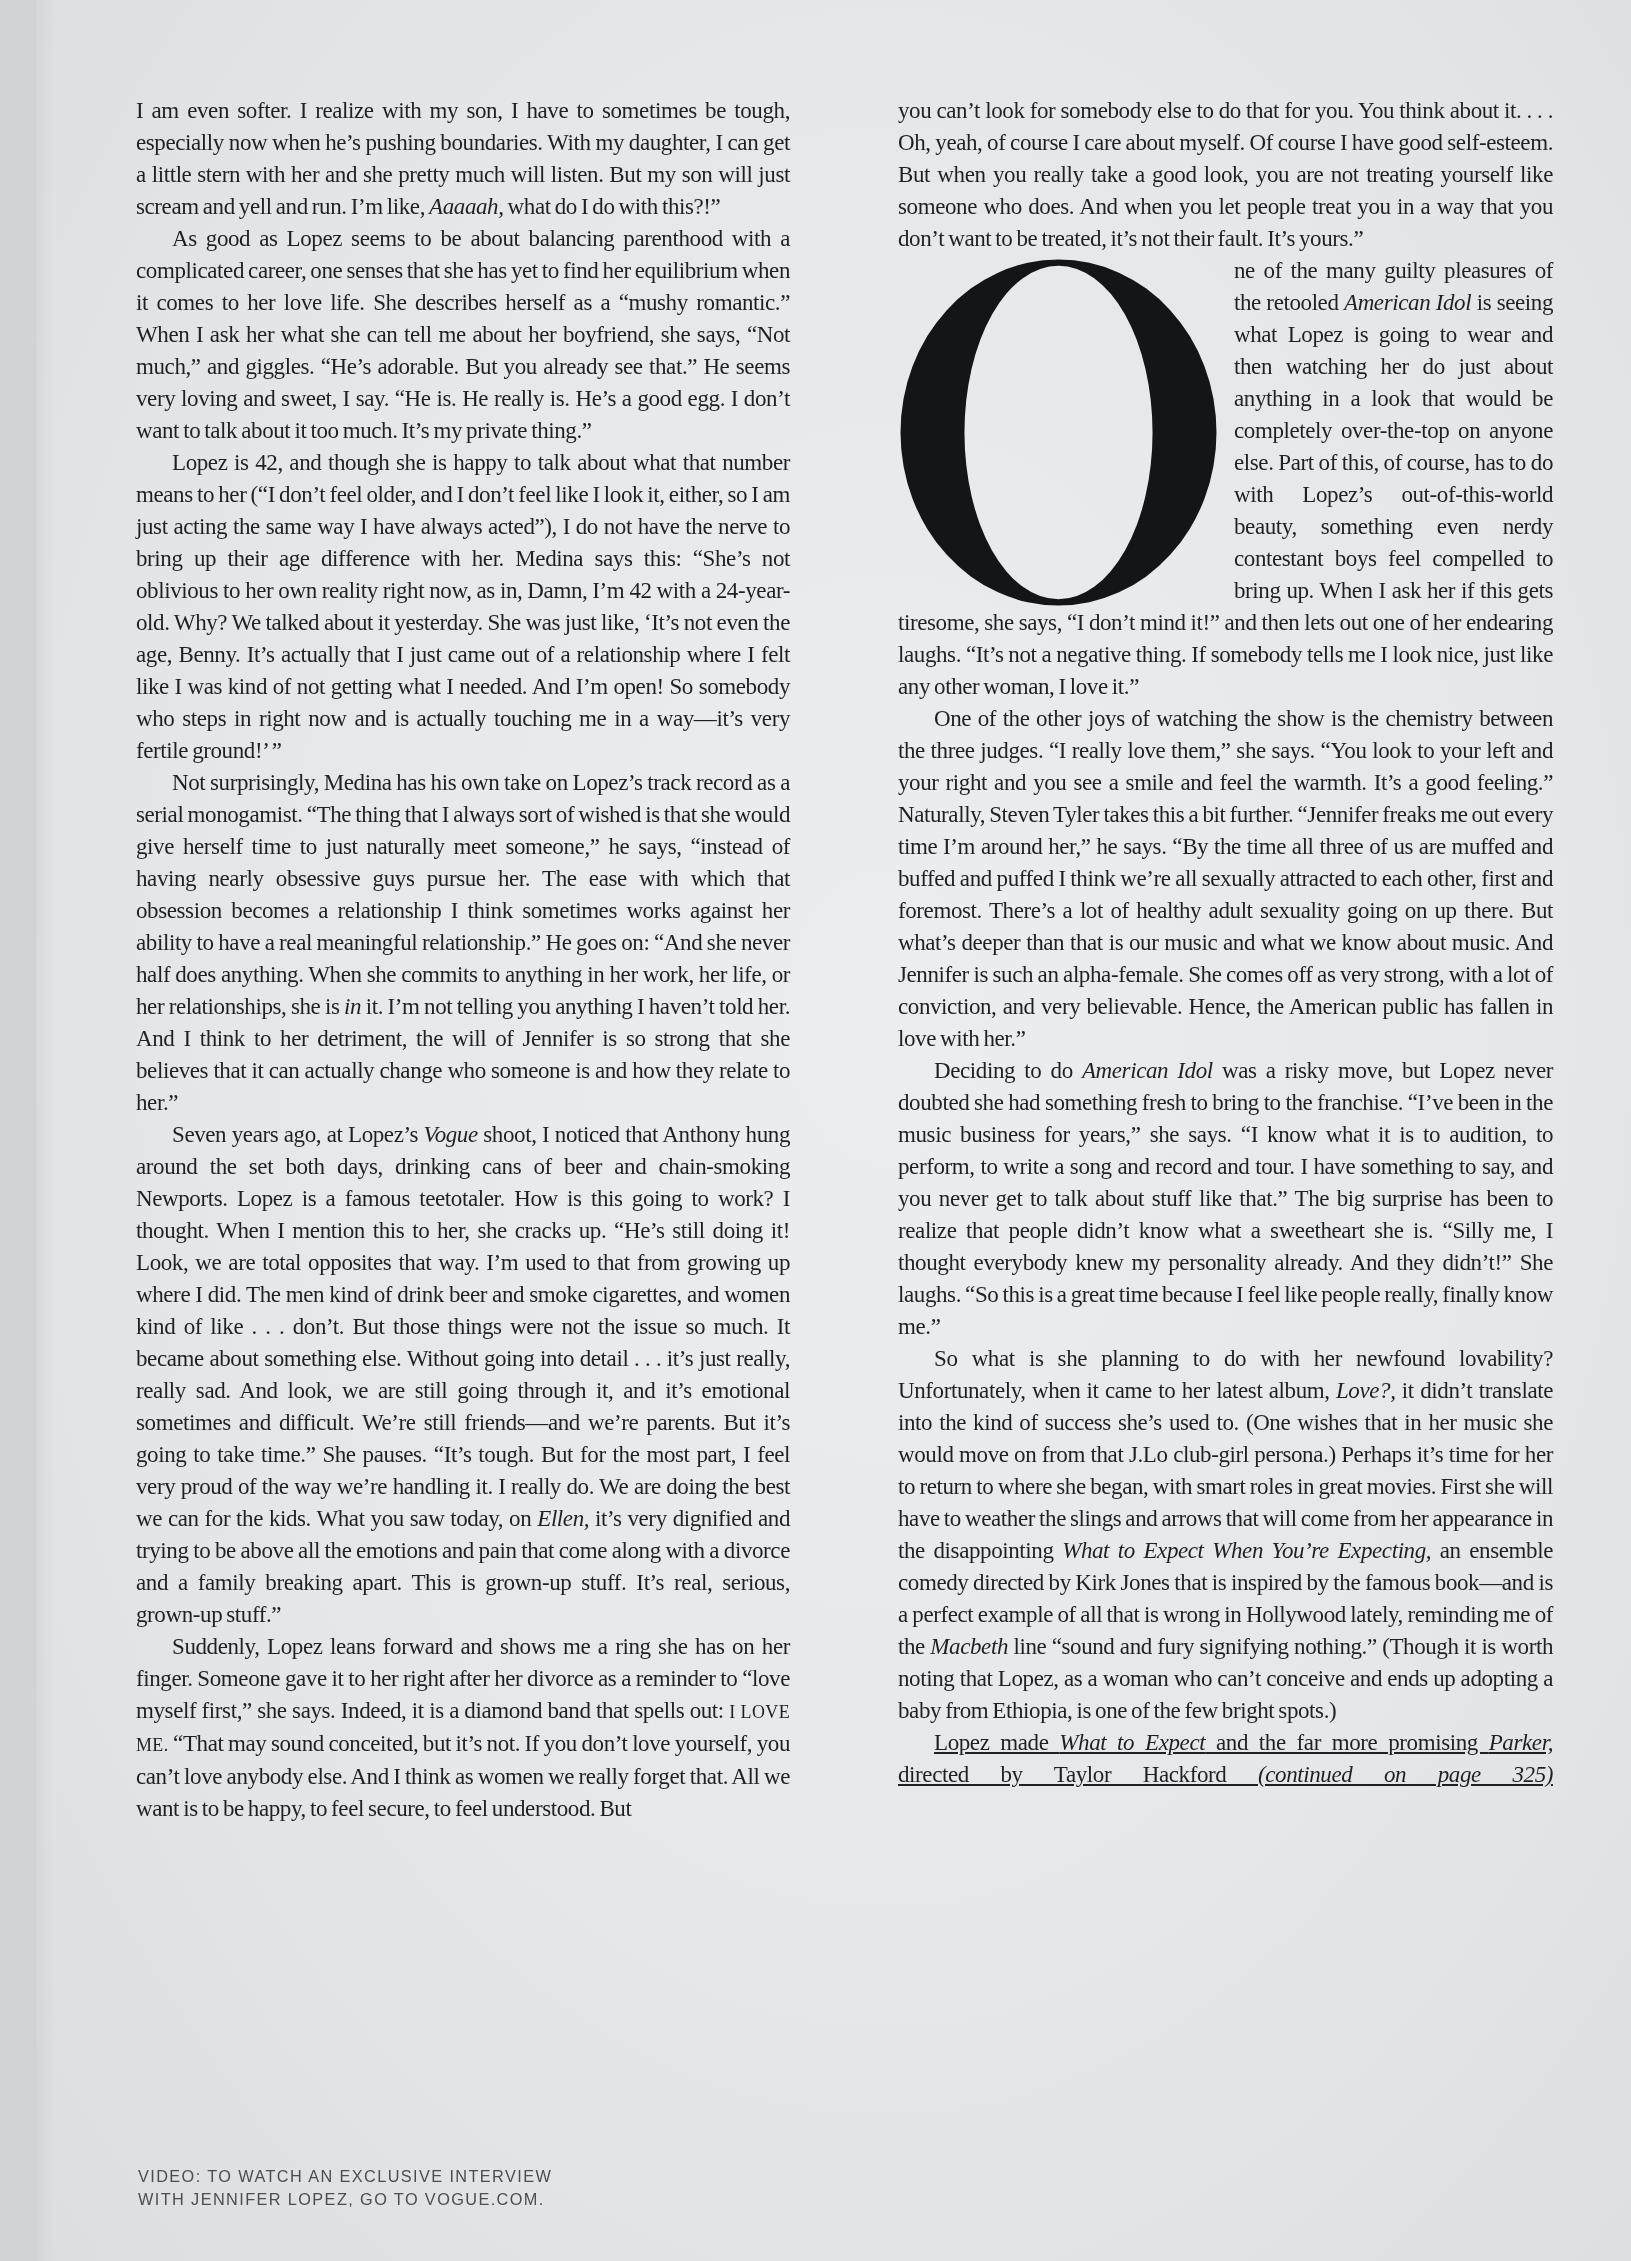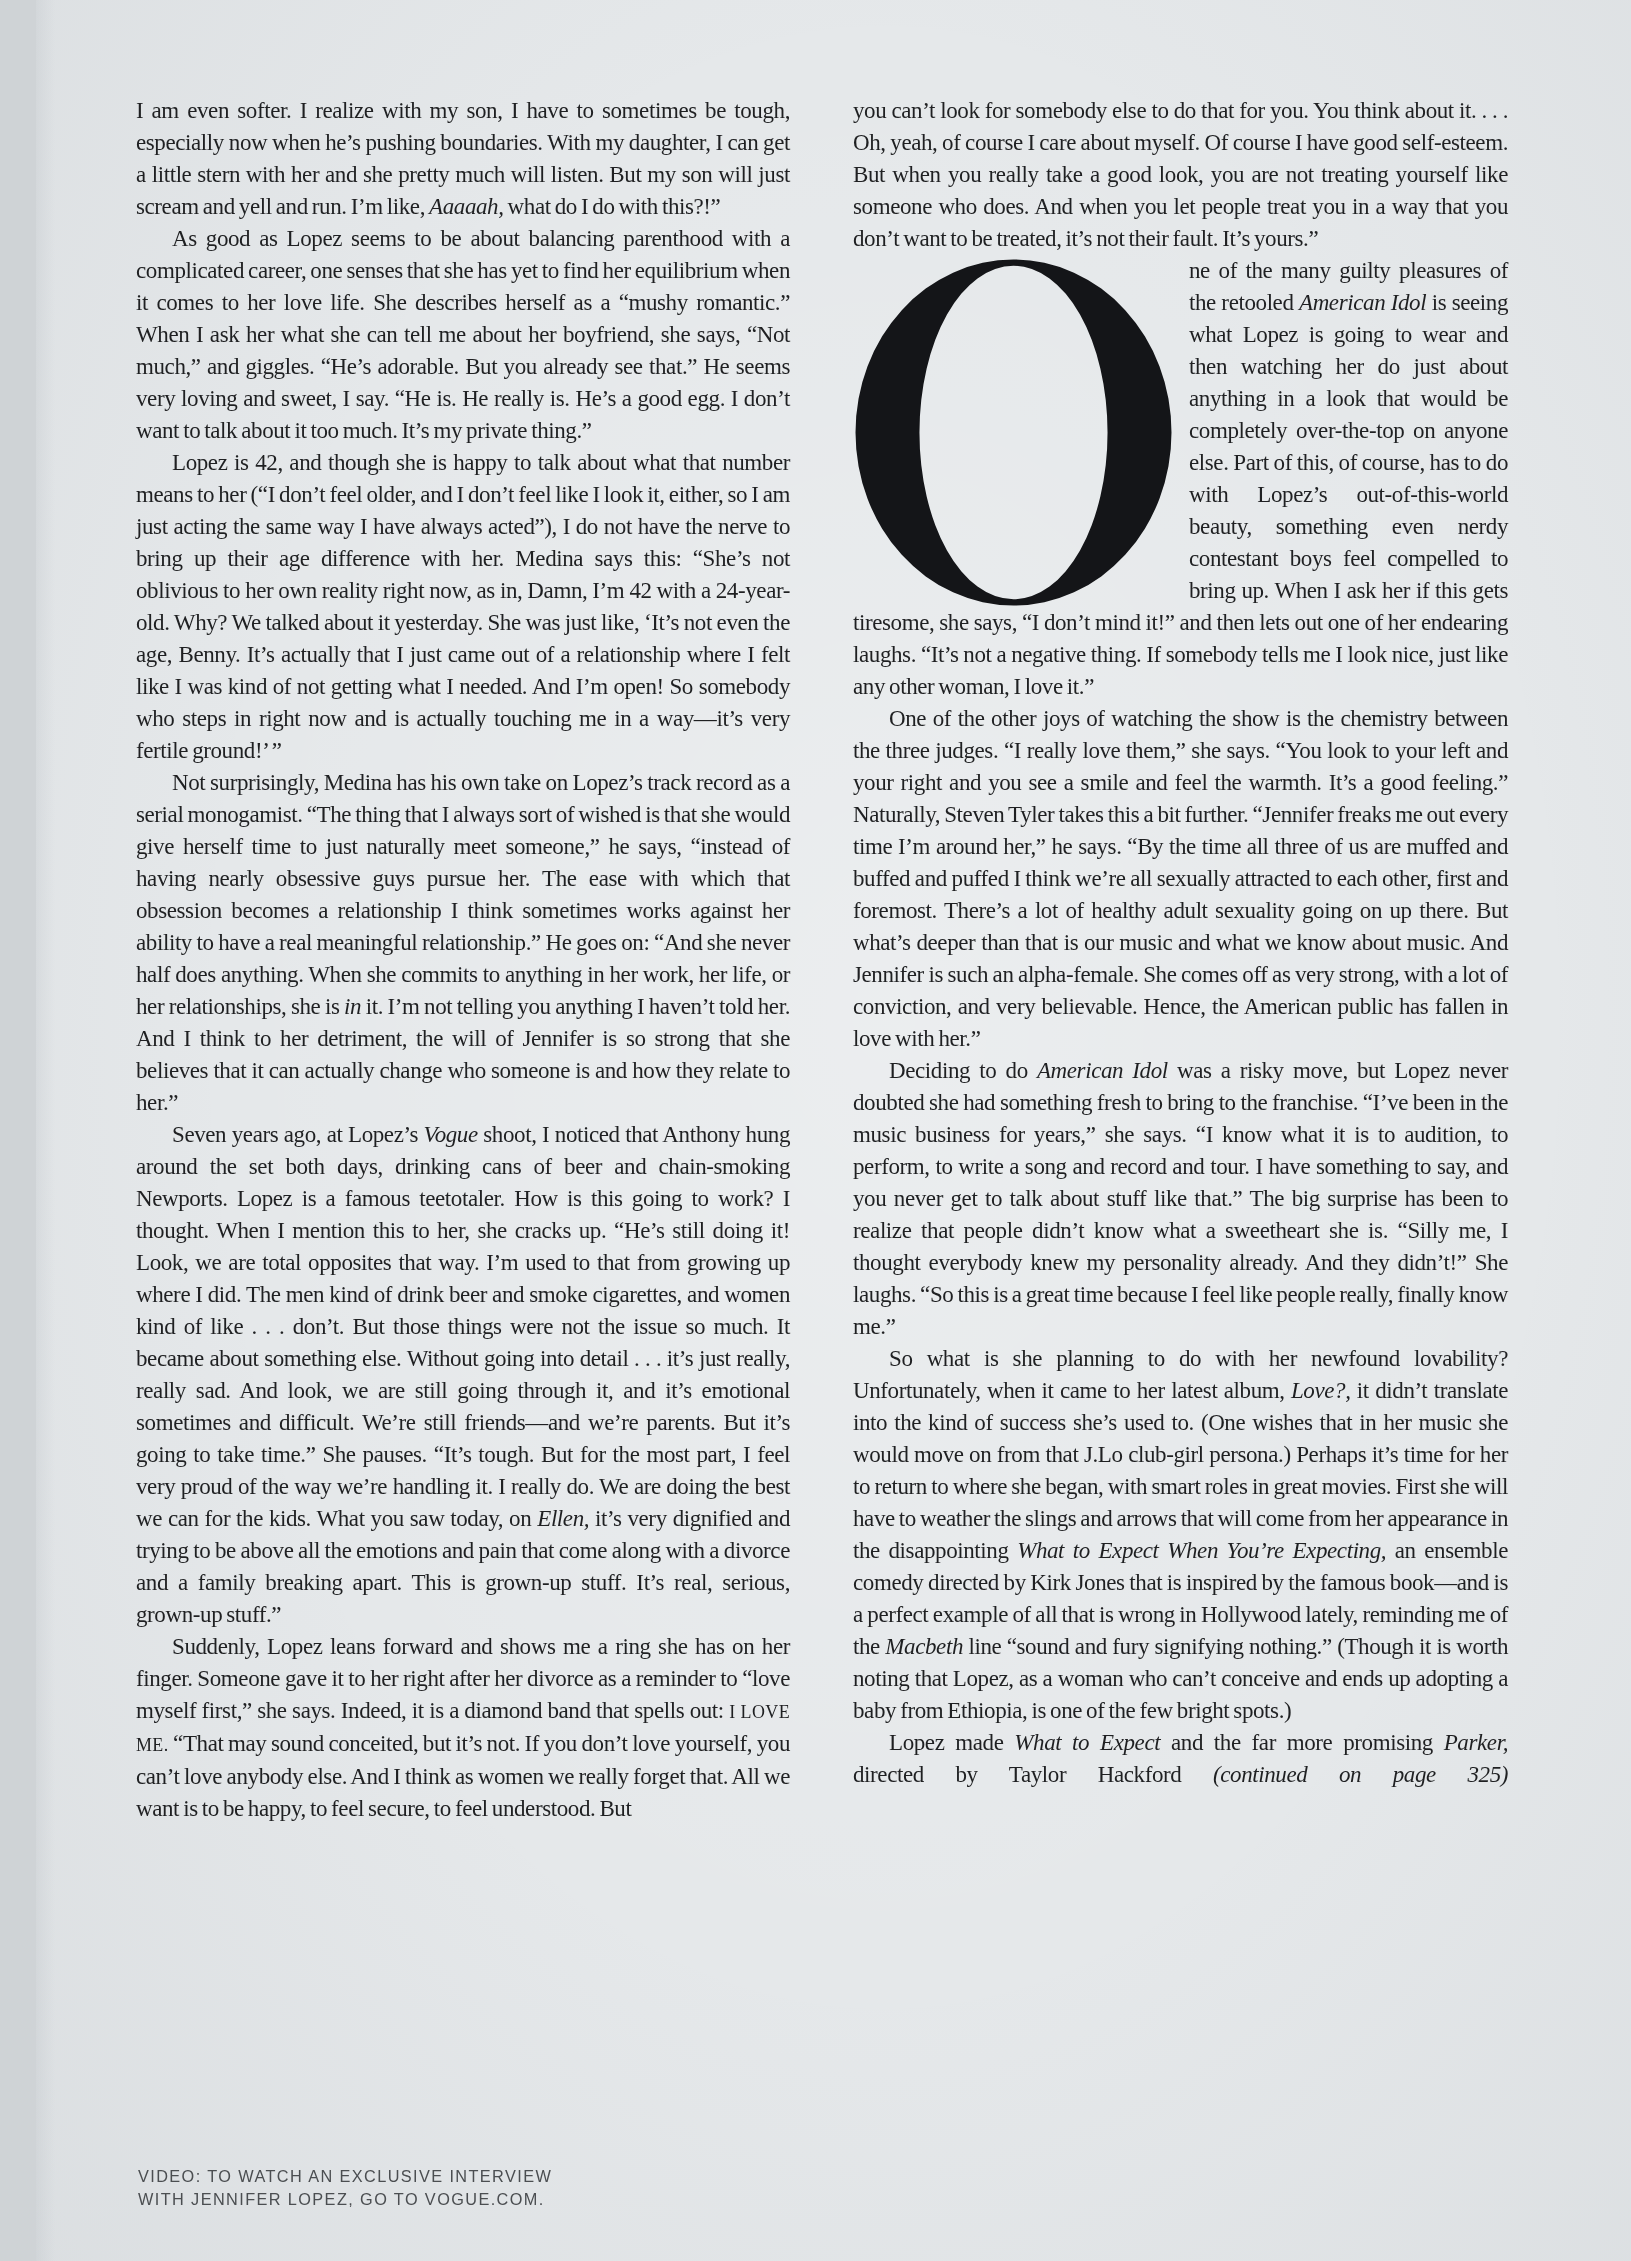--- a/index.html
+++ b/index.html
@@ -30,38 +30,38 @@
     top: 95px;
     width: 654px;
     text-align: justify;
     color: #1f2022;
     font-size: 23px;
     line-height: 32px;
     letter-spacing: -0.4px;
     word-spacing: -1.3px;
   }
   .col-left  { left: 100px; }
-  .col-right { left: 817px; width: 655px; }
+  .col-right { left: 862px; width: 655px; }
 
   p.body-para { margin: 0; padding: 0; }
   p.indent { text-indent: 36px; }
 
   .dropcap-para { margin-top: 39px; }
   .dropcap {
     float: left;
     width: 321px;
     height: 349px;
     margin: 2.5px 15px 0 0;
   }
   .dropcap svg { display: block; width: 100%; height: 100%; }
 
   .it { font-style: italic; }
   .sc { font-size: 0.78em; letter-spacing: 0.4px; }
 
-  .continued-para { text-align-last: justify; }
+  .continued-para { text-align-last: justify; text-decoration: underline; }
 
   .footer {
     position: absolute;
     left: 102px;
     top: 2165px;
     font-family: "Liberation Sans", sans-serif;
     font-size: 16.3px;
     line-height: 23px;
     letter-spacing: 1.4px;
     color: #4b4e51;

